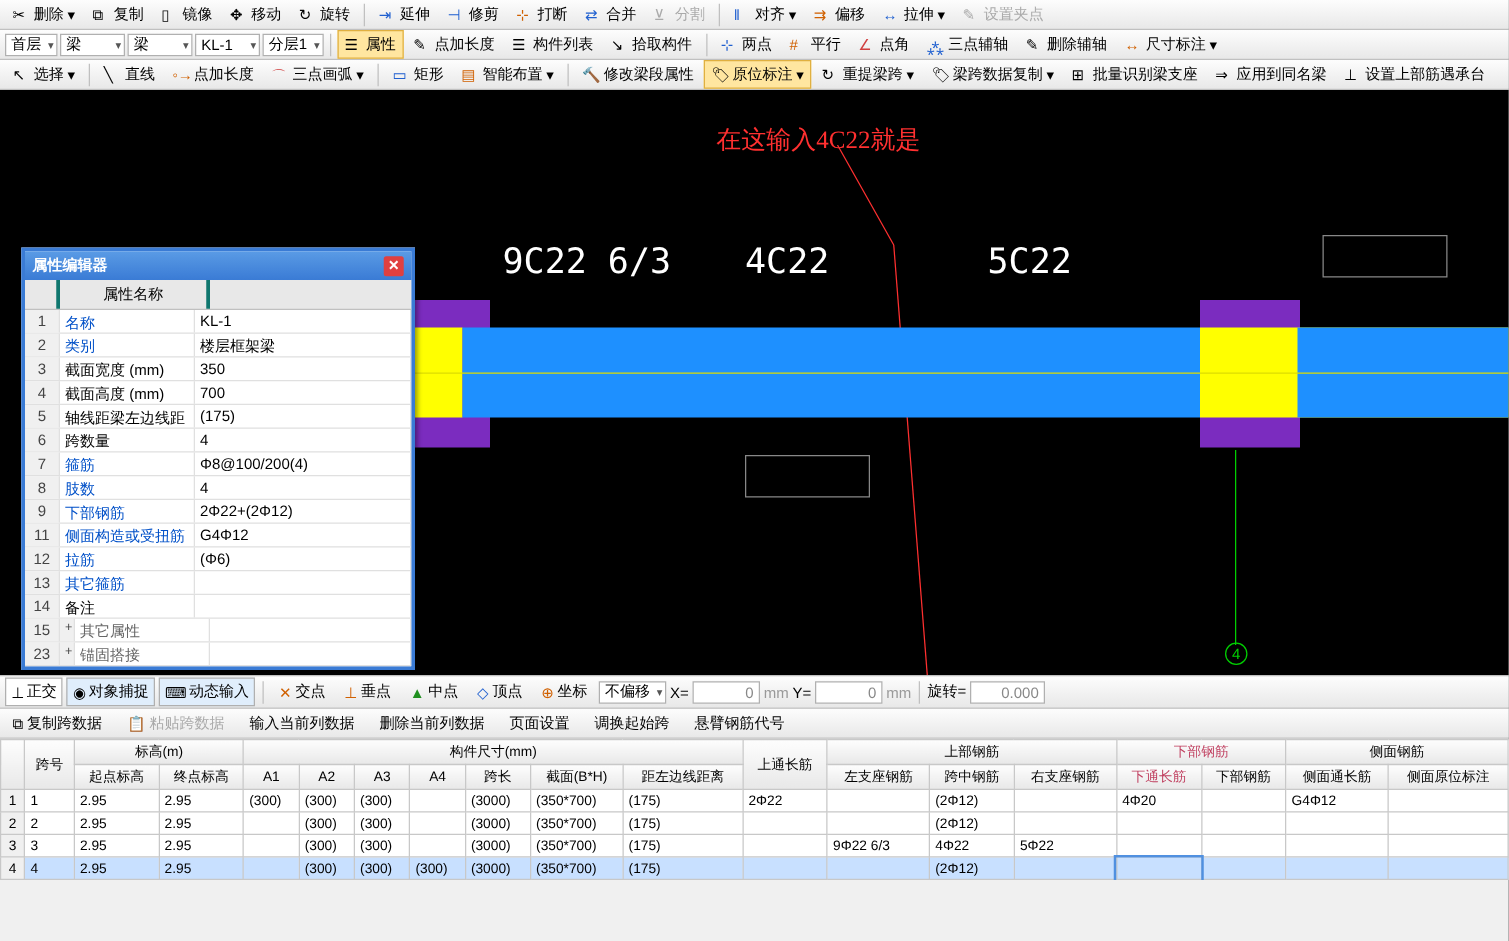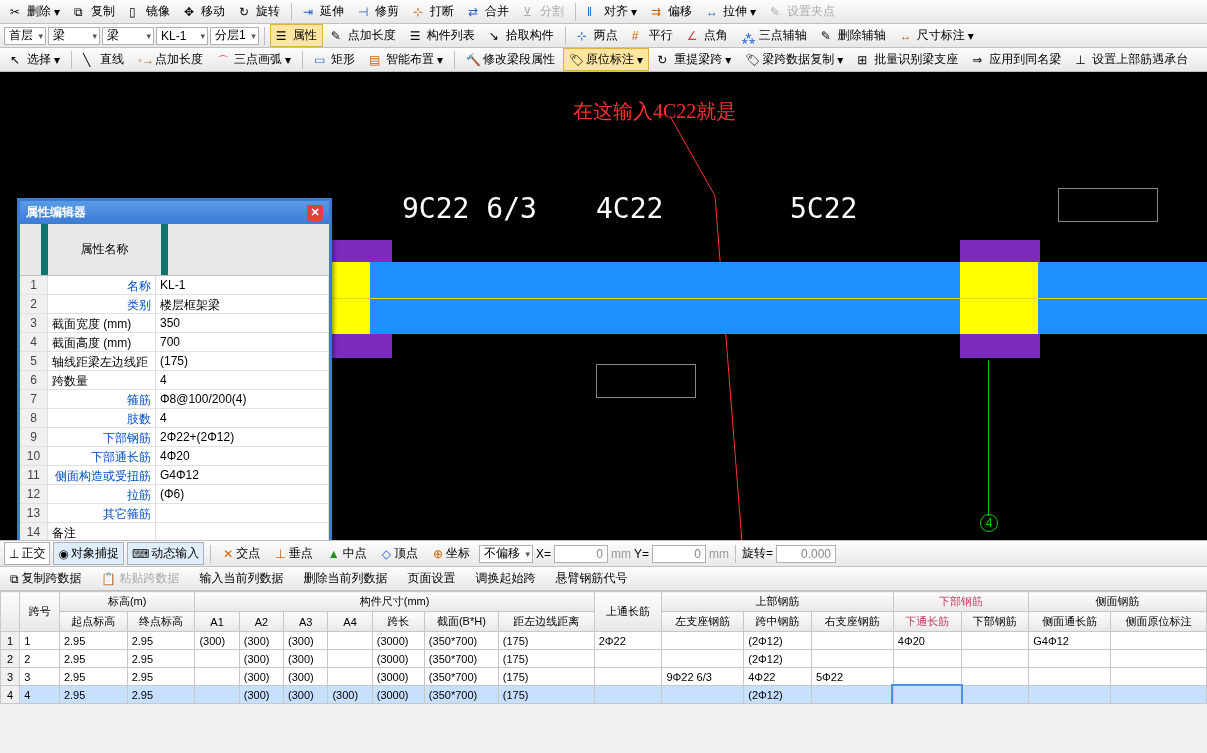--- a/index.html
+++ b/index.html
@@ -24,31 +24,31 @@
 .annot-red { position: absolute; color: #ff3030; font-family: SimSun, serif; font-size: 20px; }
 .yellow-line { position: absolute; background: #dddd00; height: 1px; }
 .badge-4 { position: absolute; border: 1px solid #00d000; color: #00d000; border-radius: 50%; width: 18px; height: 18px; text-align: center; line-height: 16px; font-size: 12px; }
 .sel-box { position: absolute; border: 1px solid #888; }
 
 
 .prop-editor { position: absolute; top: 126px; left: 17px; width: 315px; background: #fff; border: 3px solid #3a7bd5; box-shadow: 2px 2px 4px rgba(0,0,0,.4); }
 .prop-title { background: linear-gradient(#5a9be5,#3a7bd5); color: #fff; padding: 3px 6px; display: flex; justify-content: space-between; align-items: center; font-weight: bold; }
 .prop-close { width: 16px; height: 16px; background: #e04040; color: #fff; display: flex; align-items: center; justify-content: center; border-radius: 2px; cursor: pointer; font-size: 11px; }
 .prop-head { display: flex; background: #e8e8e8; border-bottom: 1px solid #c0c0c0; }
-.prop-head > div { padding: 17px 4px; border-right: 7px solid #0f766e; }
+.prop-head > div { padding: 3px 4px; border-right: 3px solid #0f766e; }
 .ph-idx { width: 28px; }
 .ph-name { width: 120px; text-align: center; }
 .ph-val { flex: 1; text-align: center; background: linear-gradient(#ffd080,#ffb040); }
 .prop-row { display: flex; border-bottom: 1px solid #e0e0e0; height: 19px; align-items: stretch; }
 .prop-row > div { padding: 2px 4px; border-right: 1px solid #e0e0e0; overflow: hidden; white-space: nowrap; }
 .pr-idx { width: 28px; background: #f0f0f0; text-align: center; color: #444; }
 .pr-exp { width: 12px; background: #f0f0f0; text-align: center; color: #444; cursor: pointer; font-size: 10px; }
 .pr-name { width: 108px; }
 .pr-val { flex: 1; }
-.link { color: #0050c8; text-align: right; }
+.link { color: #0050c8; }
 
 
 .status { display: flex; align-items: center; background: linear-gradient(#fdfdfd,#e8e8e8); border-top: 1px solid #c0c0c0; height: 26px; padding: 0 4px; gap: 3px; }
 .st-chk { display: inline-flex; align-items: center; gap: 2px; padding: 2px 4px; border: 1px solid #b0b0b0; background: #fff; }
 .st-chk.on { background: #e0eefc; }
 .st-input { border: 1px solid #b0b0b0; background: #fff; padding: 1px 4px; width: 54px; text-align: right; color: #888; }
 
 
 .dt-toolbar { display: flex; align-items: center; background: linear-gradient(#fdfdfd,#e8e8e8); border-top: 1px solid #c0c0c0; height: 24px; padding: 0 4px; gap: 8px; }
 .dt-wrap { overflow: auto; border-top: 1px solid #c0c0c0; }
@@ -290,25 +290,20 @@
         </div>
         <div class="prop-row">
           <div class="pr-idx">8</div>
           <div class="pr-name link">肢数</div>
           <div class="pr-val">4</div>
         </div>
         <div class="prop-row">
           <div class="pr-idx">9</div>
           <div class="pr-name link">下部钢筋</div>
           <div class="pr-val">2Φ22+(2Φ12)</div>
-        </div>
-        <div class="prop-row">
-          <div class="pr-idx">10</div>
-          <div class="pr-name link">下部通长筋</div>
-          <div class="pr-val">4Φ20</div>
         </div>
         <div class="prop-row">
           <div class="pr-idx">11</div>
           <div class="pr-name link">侧面构造或受扭筋</div>
           <div class="pr-val">G4Φ12</div>
         </div>
         <div class="prop-row">
           <div class="pr-idx">12</div>
           <div class="pr-name link">拉筋</div>
           <div class="pr-val">(Φ6)</div>

